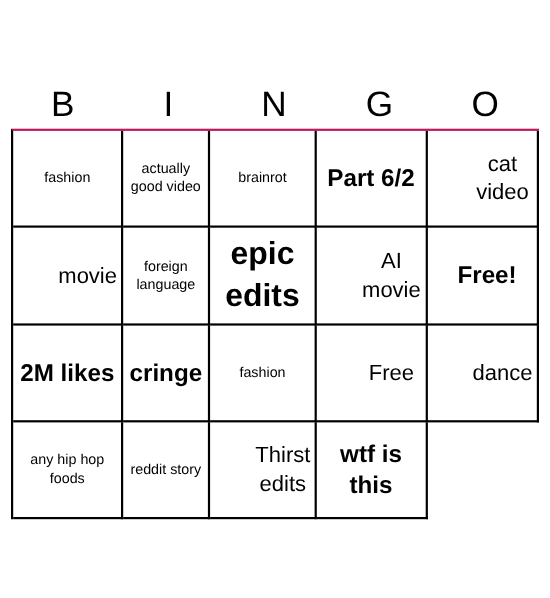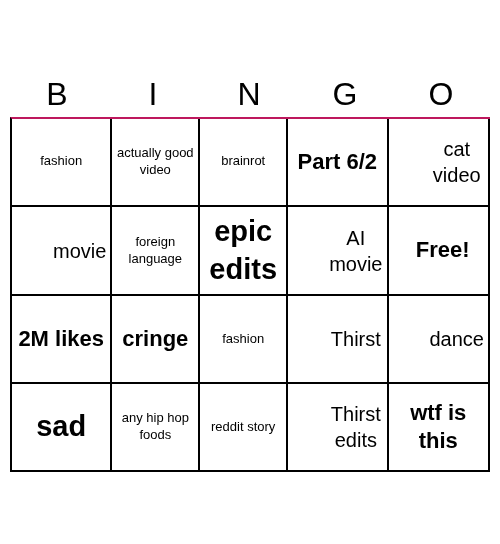--- a/index.html
+++ b/index.html
@@ -96,21 +96,20 @@
       <div class="bingo-cell large-text">Part 6/2</div>
       <div class="bingo-cell medium-text">cat video</div>
       <div class="bingo-cell medium-text">movie</div>
       <div class="bingo-cell">foreign language</div>
       <div class="bingo-cell xlarge-text">epic edits</div>
       <div class="bingo-cell medium-text">AI movie</div>
       <div class="bingo-cell free">Free!</div>
       <div class="bingo-cell large-text">2M likes</div>
       <div class="bingo-cell large-text">cringe</div>
       <div class="bingo-cell">fashion</div>
-      <div class="bingo-cell medium-text">Thirst</div>
+      <div class="bingo-cell medium-text">Free</div>
       <div class="bingo-cell medium-text">dance</div>
-      <div class="bingo-cell xlarge-text">sad</div>
       <div class="bingo-cell">any hip hop foods</div>
       <div class="bingo-cell">reddit story</div>
       <div class="bingo-cell medium-text">Thirst edits</div>
       <div class="bingo-cell large-text">wtf is this</div>
     </div>
 </div>
 
 </body></html>

